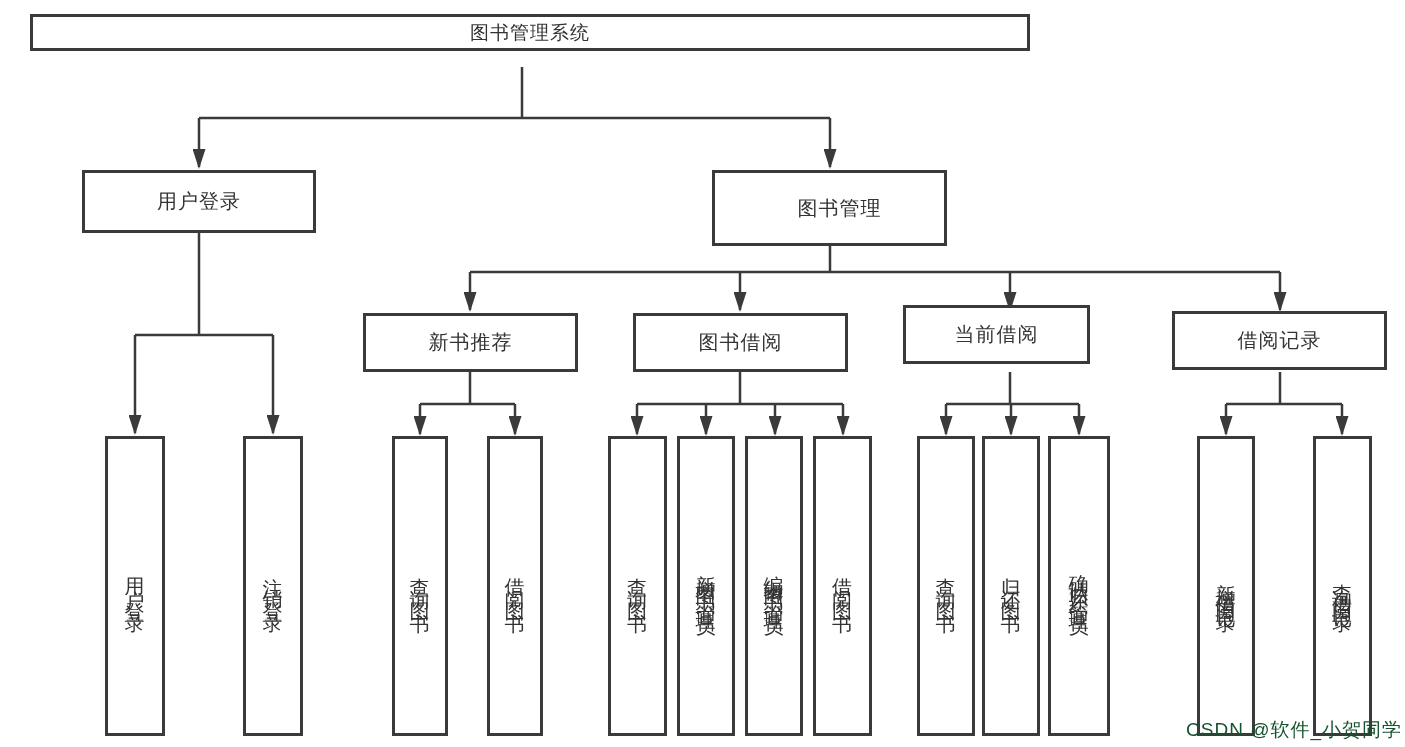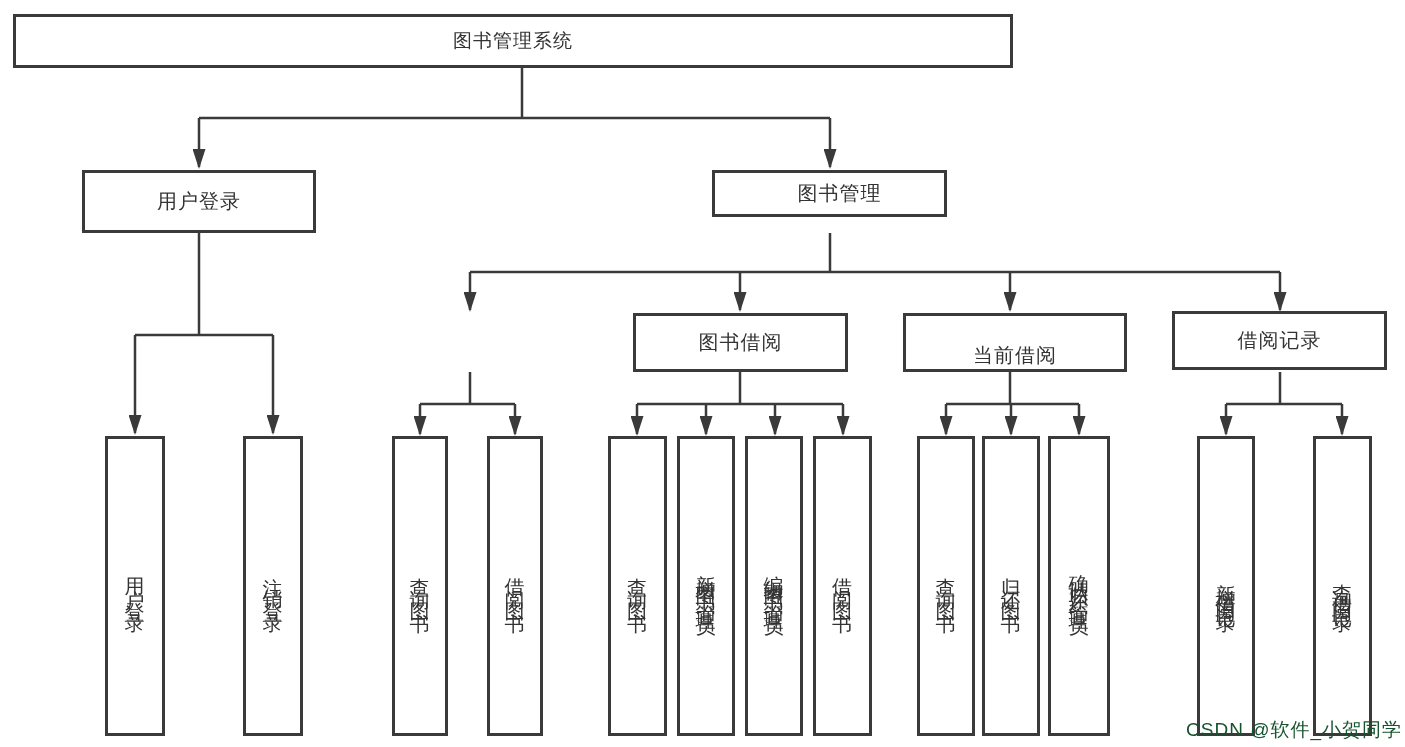--- a/index.html
+++ b/index.html
@@ -80,35 +80,38 @@
       <line x1="946" y1="404" x2="946" y2="434" marker-end="url(#arrow)"></line>
       <line x1="1011" y1="404" x2="1011" y2="434" marker-end="url(#arrow)"></line>
       <line x1="1079" y1="404" x2="1079" y2="434" marker-end="url(#arrow)"></line>
 
       <path d="M1280,372 V404 M1226,404 H1342"></path>
       <line x1="1226" y1="404" x2="1226" y2="434" marker-end="url(#arrow)"></line>
       <line x1="1342" y1="404" x2="1342" y2="434" marker-end="url(#arrow)"></line>
     </g>
   </svg>
 
-  <div class="box" style="left:13px; top:14px; width:1000px; height:54px;">
+  <div class="box" style="left:30px; top:14px; width:1000px; height:37px;">
     <span class="h-label root-label">图书管理系统</span>
   </div>
 
   <div class="box" style="left:82px; top:170px; width:234px; height:63px;">
     <span class="h-label">用户登录</span>
   </div>
-  <div class="box" style="left:712px; top:170px; width:235px; height:47px;padding-left:20px;">
+  <div class="box" style="left:712px; top:170px; width:235px; height:76px;padding-left:20px;">
     <span class="h-label">图书管理</span>
   </div>
 
+  <div class="box" style="left:363px; top:313px; width:215px; height:59px;">
+    <span class="h-label">新书推荐</span>
+  </div>
   <div class="box" style="left:633px; top:313px; width:215px; height:59px;">
     <span class="h-label">图书借阅</span>
   </div>
-  <div class="box" style="left:903px; top:313px; width:224px; height:59px;align-items:flex-end;">
+  <div class="box" style="left:903px; top:305px; width:187px; height:59px;">
     <span class="h-label">当前借阅</span>
   </div>
   <div class="box" style="left:1172px; top:311px; width:215px; height:59px;">
     <span class="h-label">借阅记录</span>
   </div>
 
   <div class="box" style="left:105px; top:436px; width:60px; height:300px;">
     <span class="vtext" style="letter-spacing: 12px;">用户登录</span>
   </div>
   <div class="box" style="left:243px; top:436px; width:60px; height:300px;">

